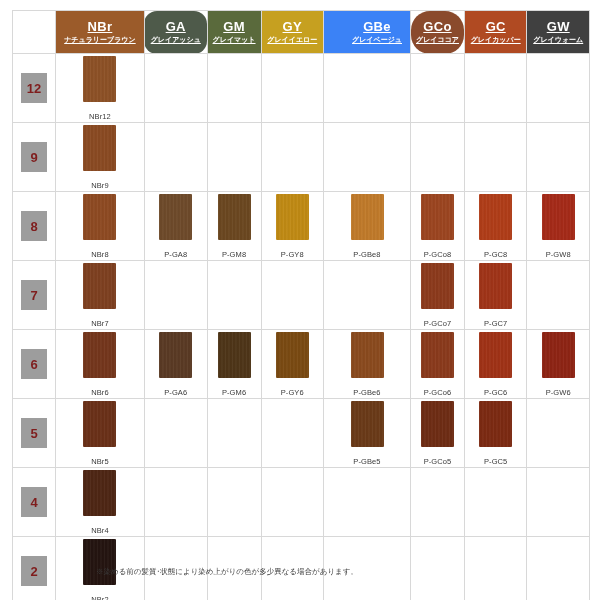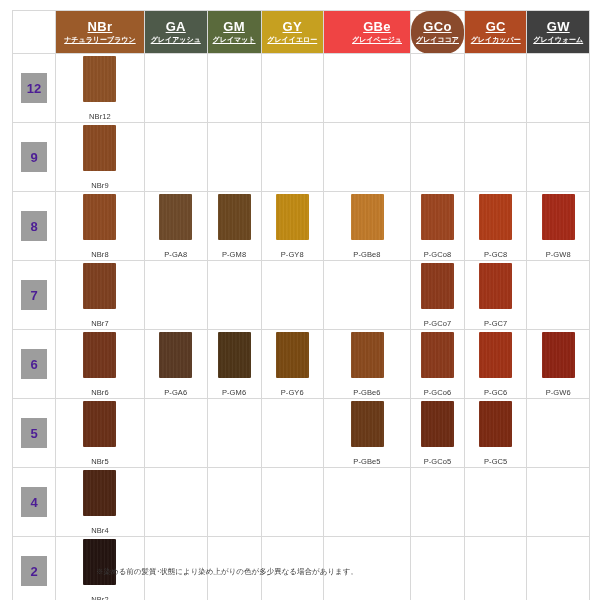--- a/index.html
+++ b/index.html
@@ -55,21 +55,21 @@
   td.rowlab{
     width:42px;
     background:#ffffff;
     border-left:none;border-right:none;
     padding:0;
   }
   .rowlab-inner{
     width:26px;height:30px;
     margin:0 auto;
     background:#9d9d9d;
-    color:#4c1d95;
+    color:#7f1d1d;
     font-size:13px;
     font-weight:bold;
     display:flex;align-items:center;justify-content:center;
   }
 
   
   td.cell{
     height:68px;
     background:#ffffff;
   }
@@ -129,33 +129,33 @@
 <div id="root">
 
   <table class="chart">
     <thead>
       <tr>
         <th class="corner"></th>
         <th style="background: rgb(155, 91, 42);">
           <span class="hd-code">NBr</span>
           <span class="hd-name">ナチュラリーブラウン</span>
         </th>
-        <th style="background: rgb(78, 90, 74);">
+        <th style="background: rgb(78, 90, 74); border-radius: 13px;">
           <span class="hd-code">GA</span>
           <span class="hd-name">グレイアッシュ</span>
         </th>
         <th style="background: rgb(90, 106, 60);">
           <span class="hd-code">GM</span>
           <span class="hd-name">グレイマット</span>
         </th>
         <th style="background: rgb(198, 160, 32);">
           <span class="hd-code">GY</span>
           <span class="hd-name">グレイイエロー</span>
         </th>
-        <th style="background: #ef4444; padding-left: 20px;">
+        <th style="background: #3b82f6; padding-left: 20px;">
           <span class="hd-code">GBe</span>
           <span class="hd-name">グレイベージュ</span>
         </th>
         <th style="background: rgb(138, 74, 44); border-radius: 19px;">
           <span class="hd-code">GCo</span>
           <span class="hd-name">グレイココア</span>
         </th>
         <th style="background: rgb(176, 74, 34);">
           <span class="hd-code">GC</span>
           <span class="hd-name">グレイカッパー</span>

